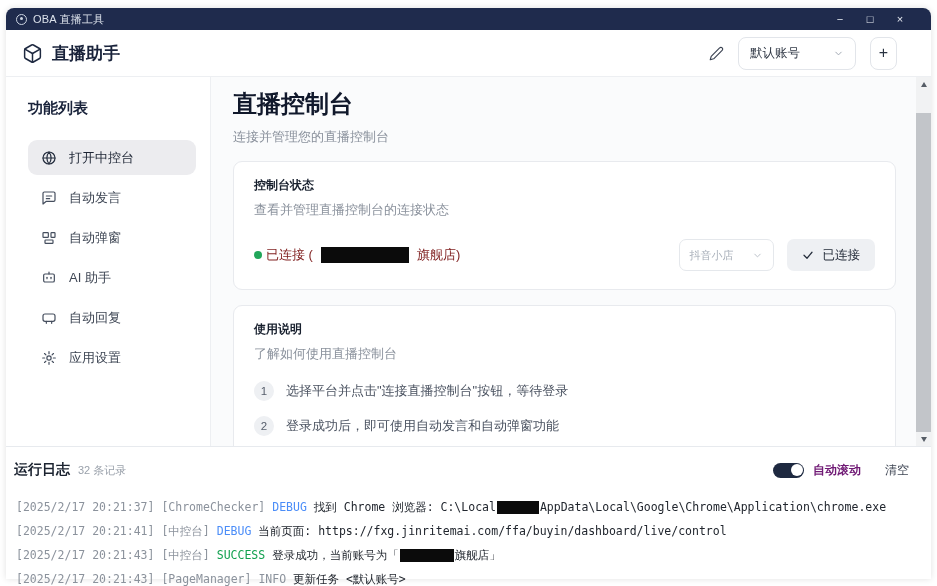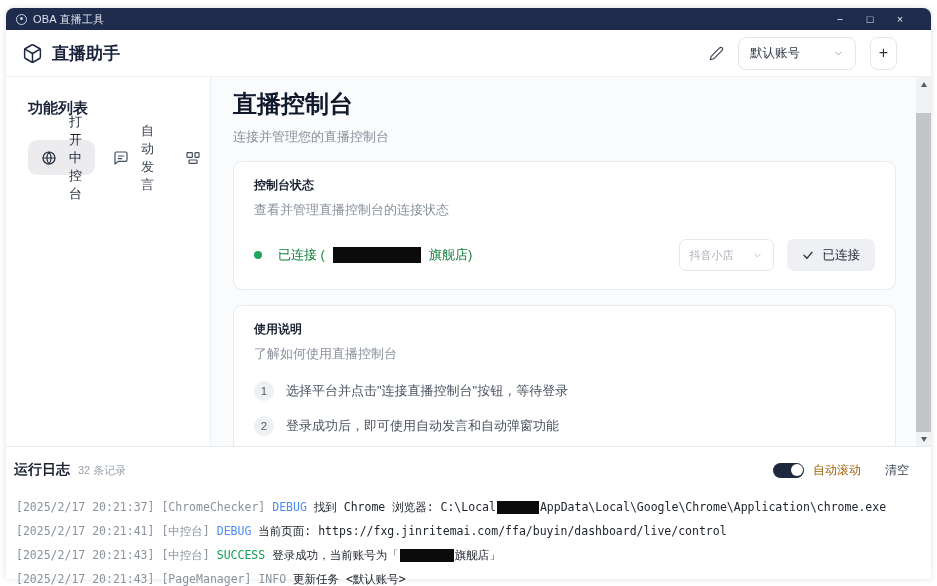--- a/index.html
+++ b/index.html
@@ -38,41 +38,41 @@
     width:27px;height:33px;border:1px solid #e2e5ea;border-radius:8px;background:#fff;
     display:flex;align-items:center;justify-content:center;font-size:16px;color:#2a3342;box-sizing:border-box;
   }
   
   .body{position:absolute;left:0;top:69px;right:0;height:369px;display:flex;}
   .sidebar{
     width:205px;flex:0 0 205px;background:#fff;border-right:1px solid #edeff2;
     padding:22px 14px 0 22px;box-sizing:border-box;
   }
   .sidebar-heading{font-size:15px;font-weight:bold;color:#18223a;}
-  .nav{margin-top:22px;display:flex;flex-direction:row;gap:5px;}
+  .nav{margin-top:22px;display:flex;flex-direction:column;gap:5px;}
   .nav-item{
     height:35px;border-radius:9px;display:flex;align-items:center;gap:12px;
     padding:0 13px;font-size:13px;color:#3e4654;
   }
   .nav-item.active{background:#ececef;color:#1c2433;}
   .nav-item .icon{color:#454e5e;}
   .nav-item.active .icon{color:#232c3d;}
   .main{
     flex:1;background:#fafbfc;padding:12px 20px 0 22px;box-sizing:border-box;overflow:hidden;
   }
   .main-title{font-size:24px;font-weight:bold;color:#10182b;line-height:30px;}
   .main-subtitle{font-size:13px;color:#8a919c;margin-top:9px;}
   .card{
     background:#fff;border:1px solid #e8eaee;border-radius:9px;padding:15px 20px 18px 20px;margin-top:15px;
   }
   .card-title{font-size:12px;font-weight:bold;color:#18202e;}
   .card-subtitle{font-size:13px;color:#8a919c;margin-top:7px;}
   .status-row{display:flex;align-items:center;margin-top:20px;}
   .status-dot{width:8px;height:8px;border-radius:50%;background:#21a65a;flex:0 0 auto;}
-  .status-text{font-size:13px;color:#15803d;margin-left:16px;display:flex;align-items:center;gap:6px;}
+  .status-text{font-size:13px;color:#7f1d1d;margin-left:4px;display:flex;align-items:center;gap:6px;}
   .redact{display:inline-block;background:#0b0b0b;vertical-align:middle;}
   .redact.rw-status{width:88px;height:16px;margin:0 2px;}
   .redact.rw-user{width:42px;height:13px;margin:0 1px;}
   .redact.rw-shop{width:54px;height:13px;margin:0 1px;}
   .status-controls{margin-left:auto;display:flex;align-items:center;gap:13px;}
   .platform-select{
     width:95px;height:32px;border:1px solid #e5e8ec;border-radius:7px;background:#fff;
     display:flex;align-items:center;justify-content:space-between;padding:0 10px;box-sizing:border-box;
     font-size:11px;color:#a8afb9;
   }
@@ -97,21 +97,21 @@
   .logpanel{
     position:absolute;left:0;right:0;bottom:0;height:133px;background:#fff;
     border-top:1px solid #e7eaee;box-sizing:border-box;
   }
   .log-header{height:34px;display:flex;align-items:center;padding:6px 22px 0 8px;}
   .log-title{font-size:14px;font-weight:bold;color:#1b2330;}
   .log-count{font-size:11px;color:#9aa1ab;margin-left:8px;}
   .log-actions{margin-left:auto;display:flex;align-items:center;}
   .toggle{width:31px;height:15px;border-radius:8px;background:#1e2940;position:relative;flex:0 0 auto;}
   .toggle-knob{position:absolute;right:1.5px;top:1.5px;width:12px;height:12px;border-radius:50%;background:#fff;}
-  .autoscroll-label{font-size:12px;color:#a16207;margin-left:9px;}
+  .autoscroll-label{font-size:12px;color:#701a75;margin-left:9px;font-weight:bold;}
   .clear-btn{font-size:12px;color:#3f4654;margin-left:24px;}
   .log-lines{
     padding:8px 8px 0 10px;font-family:"DejaVu Sans Mono",monospace;font-size:11.5px;
     line-height:24px;color:#21262e;white-space:nowrap;
   }
   .lt,.lsrc{color:#8b929c;margin-top:12px;}
   .lvl-debug{color:#4b8df8;}
   .lvl-success{color:#12a150;}
   .lvl-info{color:#8b929c;}
   .lmsg{color:#21262e;}

